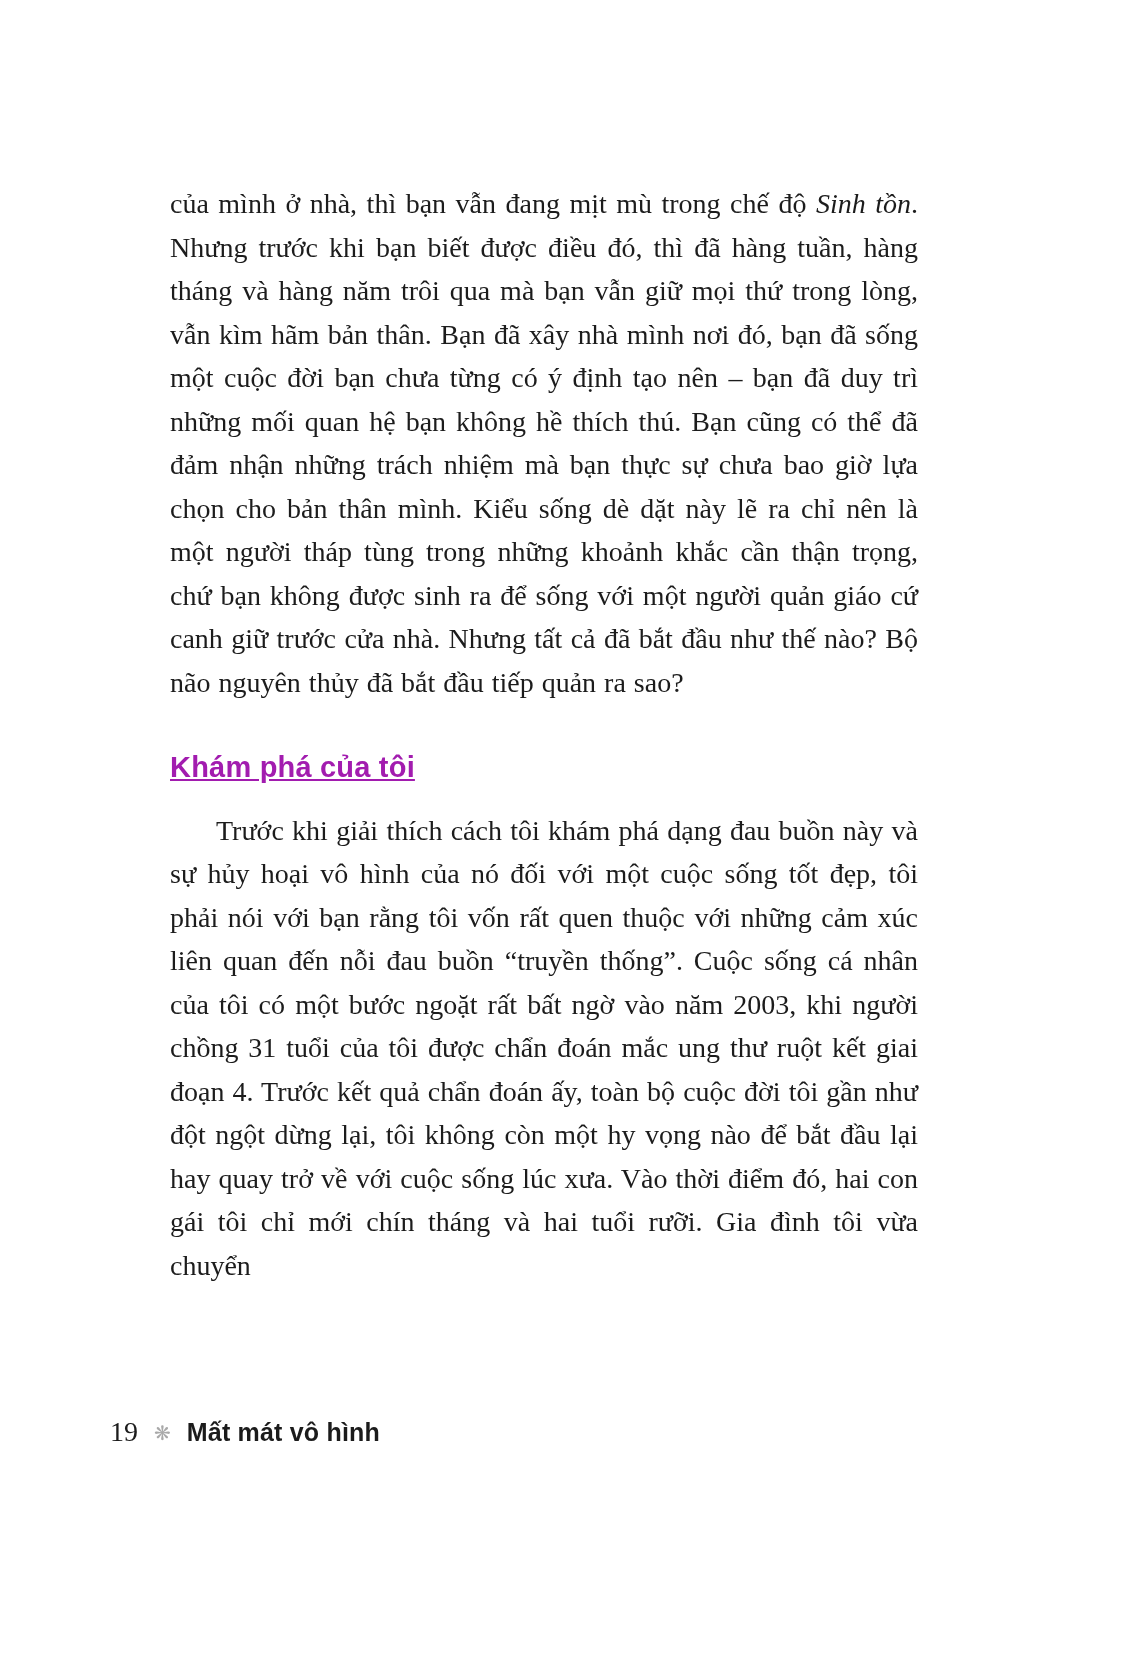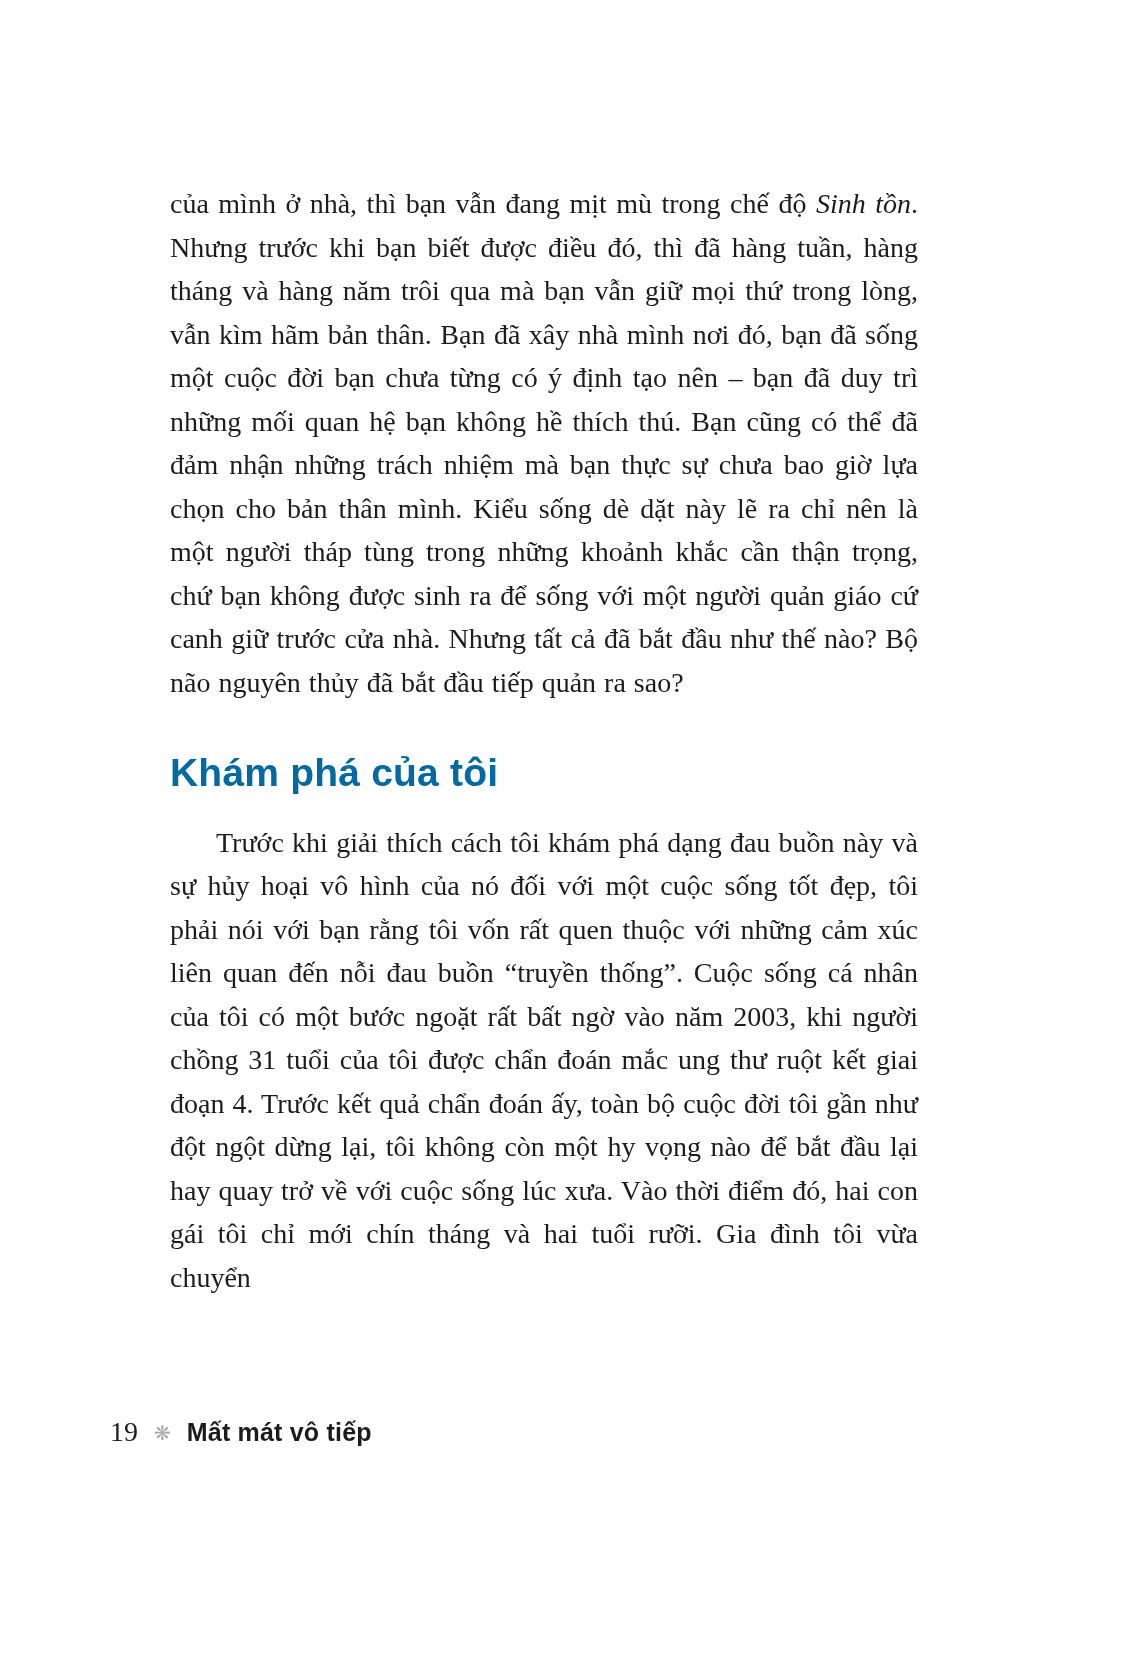--- a/index.html
+++ b/index.html
@@ -34,25 +34,26 @@
   }
   .body-paragraph.indent {
     text-indent: 46px;
   }
   .body-paragraph em {
     font-style: italic;
   }
   .section-heading {
     font-family: "Liberation Sans", sans-serif;
     font-weight: 700;
-    font-size: 39px;
+    font-size: 29px;
     line-height: 1.2;
-    color: #0369a1;
+    color: #a21caf;
     margin: 46px 0 24px 0;
     letter-spacing: 0.2px;
+    text-decoration: underline;
   }
   .footer {
     position: absolute;
     left: 110px;
     top: 1392px;
     display: flex;
     align-items: center;
     gap: 16px;
   }
   .page-num {
@@ -82,16 +83,16 @@
 
   <main class="content" id="content">
       <p class="body-paragraph"><span>của mình ở nhà, thì bạn vẫn đang mịt mù trong chế độ </span><em>Sinh tồn</em><span>. Nhưng trước khi bạn biết được điều đó, thì đã hàng tuần, hàng tháng và hàng năm trôi qua mà bạn vẫn giữ mọi thứ trong lòng, vẫn kìm hãm bản thân. Bạn đã xây nhà mình nơi đó, bạn đã sống một cuộc đời bạn chưa từng có ý định tạo nên – bạn đã duy trì những mối quan hệ bạn không hề thích thú. Bạn cũng có thể đã đảm nhận những trách nhiệm mà bạn thực sự chưa bao giờ lựa chọn cho bản thân mình. Kiểu sống dè dặt này lẽ ra chỉ nên là một người tháp tùng trong những khoảnh khắc cần thận trọng, chứ bạn không được sinh ra để sống với một người quản giáo cứ canh giữ trước cửa nhà. Nhưng tất cả đã bắt đầu như thế nào? Bộ não nguyên thủy đã bắt đầu tiếp quản ra sao?</span></p>
       <h2 class="section-heading">Khám phá của tôi</h2>
       <p class="body-paragraph indent"><span>Trước khi giải thích cách tôi khám phá dạng đau buồn này và sự hủy hoại vô hình của nó đối với một cuộc sống tốt đẹp, tôi phải nói với bạn rằng tôi vốn rất quen thuộc với những cảm xúc liên quan đến nỗi đau buồn “truyền thống”. Cuộc sống cá nhân của tôi có một bước ngoặt rất bất ngờ vào năm 2003, khi người chồng 31 tuổi của tôi được chẩn đoán mắc ung thư ruột kết giai đoạn 4. Trước kết quả chẩn đoán ấy, toàn bộ cuộc đời tôi gần như đột ngột dừng lại, tôi không còn một hy vọng nào để bắt đầu lại hay quay trở về với cuộc sống lúc xưa. Vào thời điểm đó, hai con gái tôi chỉ mới chín tháng và hai tuổi rưỡi. Gia đình tôi vừa chuyển</span></p>
     </main>
 
   <footer class="footer">
     <span class="page-num">19</span>
     <span class="flower">❋</span>
-    <span class="book-title">Mất mát vô tiếp</span>
+    <span class="book-title">Mất mát vô hình</span>
   </footer>
 
 </div>
 
 </body></html>

